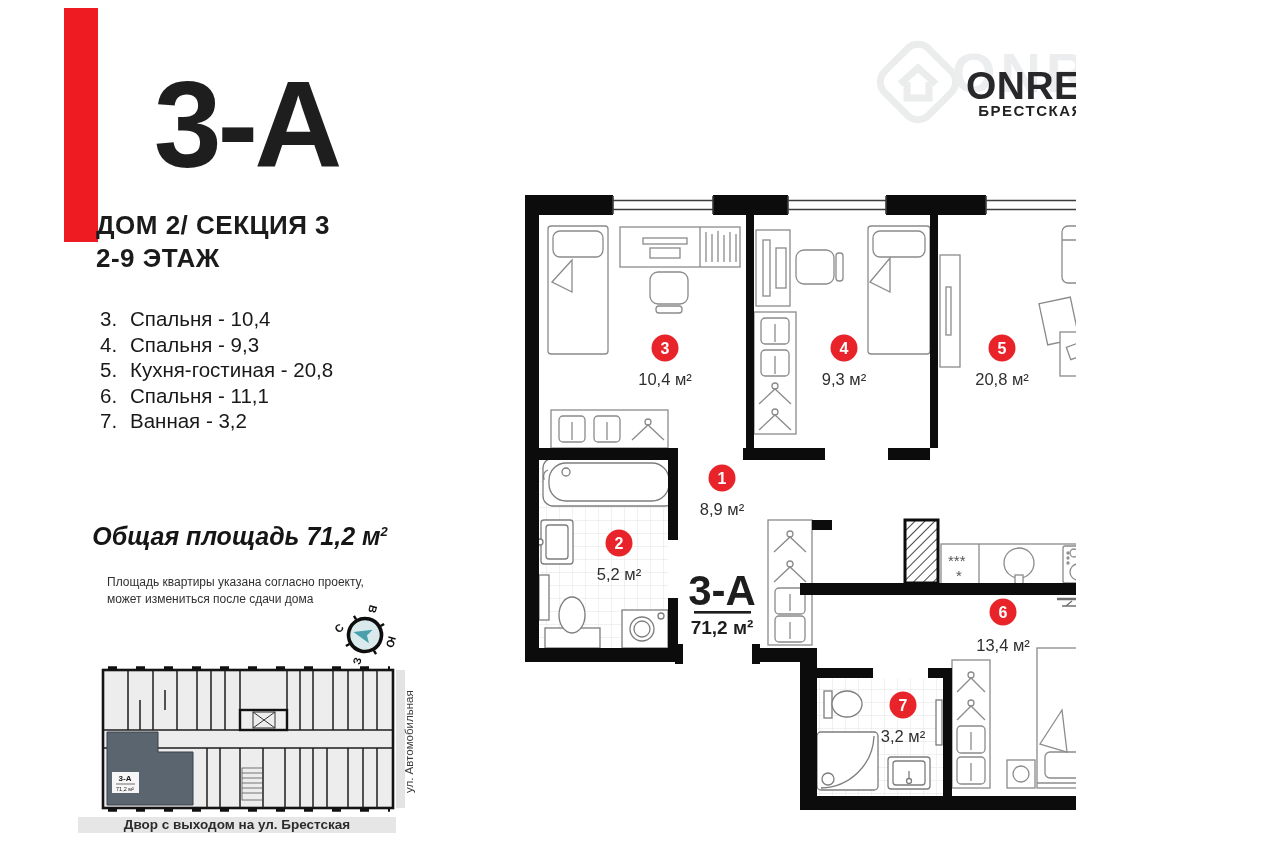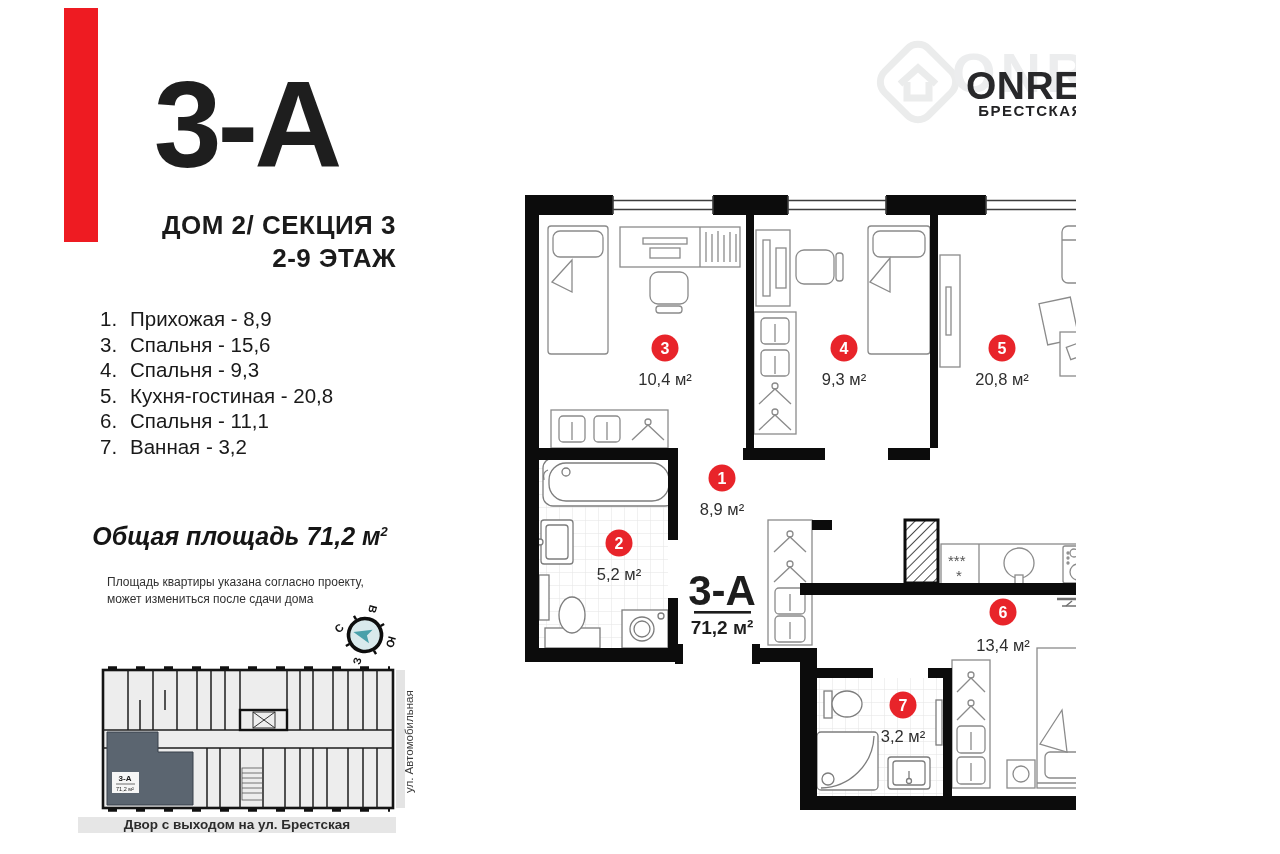--- a/index.html
+++ b/index.html
@@ -3,21 +3,21 @@
 <meta charset="utf-8">
 <style>
   html,body{margin:0;padding:0;}
   body{width:1280px;height:854px;background:#fff;font-family:"Liberation Sans",sans-serif;}
   .poster{position:relative;width:1076px;height:854px;background:#fff;overflow:hidden;}
   .abs{position:absolute;}
   
   .red-bar{left:64px;top:8px;width:34px;height:234px;background:#ee1b22;}
   .unit-big{left:96px;top:58px;width:300px;text-align:center;font-size:122px;line-height:1.1;
             font-weight:bold;letter-spacing:-4px;color:#1e1e1e;}
-  .unit-sub{left:96px;width:300px;text-align:right;font-weight:bold;color:#1b1b1b;
+  .unit-sub{left:96px;width:300px;text-align:left;font-weight:bold;color:#1b1b1b;
             font-size:26px;letter-spacing:0.5px;}
   .sub1{top:210px;} .sub2{top:243px;}
   .room-list{left:100px;top:306px;width:330px;list-style:none;margin:0;padding:0;
              font-size:20.5px;color:#191919;}
   .room-list li{height:25.6px;line-height:25.6px;white-space:nowrap;}
   .room-list .num{display:inline-block;width:30px;}
   .total-area{left:70px;top:522px;width:340px;text-align:center;font-weight:bold;
               font-size:25px;color:#151515;font-style:italic;}
   .total-area sup{font-size:13px;}
   .disclaimer{left:107px;top:574px;width:300px;font-size:12px;line-height:17px;color:#303030;}
@@ -38,22 +38,21 @@
 <body>
 
 <div class="poster">
 
   <div class="abs red-bar"></div>
   <div class="abs unit-big">3-А</div>
   <div class="abs unit-sub sub1">ДОМ 2/ СЕКЦИЯ 3</div>
   <div class="abs unit-sub sub2">2-9 ЭТАЖ</div>
 
   <ul class="abs room-list">
-    <li><span class="num">1.</span><span>Прихожая - 8,9</span></li>
-    <li><span class="num">3.</span><span>Спальня - 15,6</span></li>
+    <li><span class="num">3.</span><span>Спальня - 10,4</span></li>
     <li><span class="num">4.</span><span>Спальня - 9,3</span></li>
     <li><span class="num">5.</span><span>Кухня-гостиная - 20,8</span></li>
     <li><span class="num">6.</span><span>Спальня - 11,1</span></li>
     <li><span class="num">7.</span><span>Ванная - 3,2</span></li>
   </ul>
 
   <div class="abs total-area"><span>Общая площадь 71,2 м</span><sup>2</sup></div>
 
   <div class="abs disclaimer">
     <div>Площадь квартиры указана согласно проекту,</div>

